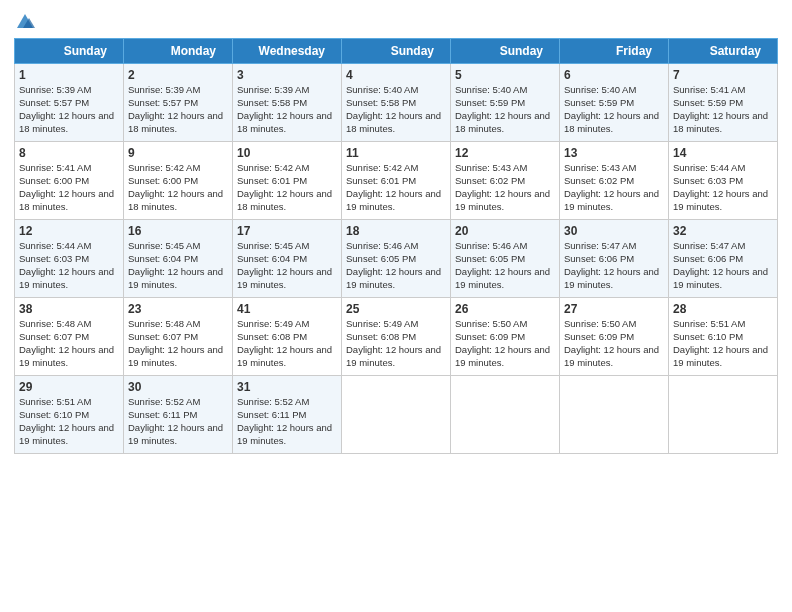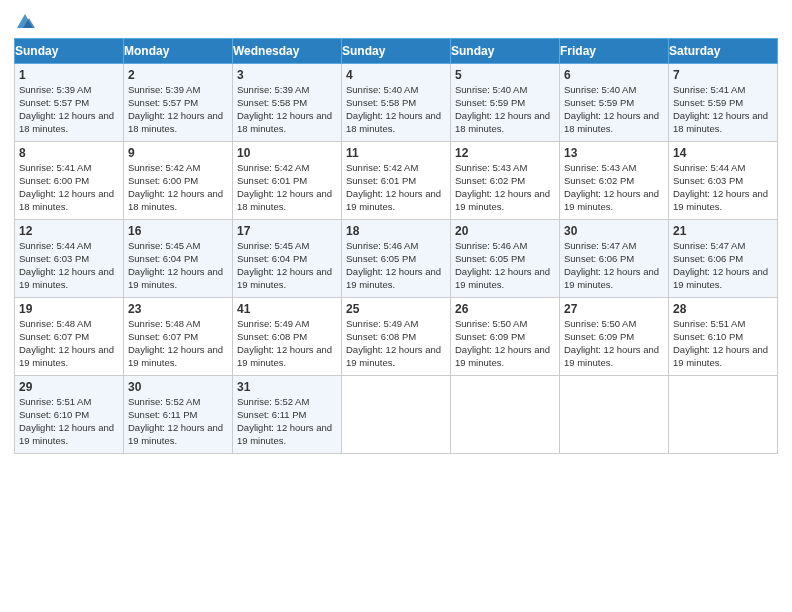--- a/index.html
+++ b/index.html
@@ -51,22 +51,22 @@
     table {
       width: 100%;
       border-collapse: collapse;
       table-layout: fixed;
     }
     thead tr th {
       background: #2a7fc1;
       color: #fff;
       font-size: 12px;
       font-weight: bold;
-      padding: 5px 0;
-      text-align: left;
+      padding: 5px 16px;
+      text-align: right;
       border: 1px solid #5aaae0;
     }
     tbody tr td {
       vertical-align: top;
       font-size: 9.5px;
       color: #333;
       padding: 3px 4px;
       border: 1px solid #ccc;
       line-height: 1.35;
       background: #fff;
@@ -143,24 +143,24 @@
           <td><span class="day-num">13</span><span>Sunrise: 5:43 AM</span><br><span>Sunset: 6:02 PM</span><br><span>Daylight: 12 hours and 19 minutes.</span></td>
           <td><span class="day-num">14</span><span>Sunrise: 5:44 AM</span><br><span>Sunset: 6:03 PM</span><br><span>Daylight: 12 hours and 19 minutes.</span></td>
         </tr>
         <tr>
           <td><span class="day-num">12</span><span>Sunrise: 5:44 AM</span><br><span>Sunset: 6:03 PM</span><br><span>Daylight: 12 hours and 19 minutes.</span></td>
           <td><span class="day-num">16</span><span>Sunrise: 5:45 AM</span><br><span>Sunset: 6:04 PM</span><br><span>Daylight: 12 hours and 19 minutes.</span></td>
           <td><span class="day-num">17</span><span>Sunrise: 5:45 AM</span><br><span>Sunset: 6:04 PM</span><br><span>Daylight: 12 hours and 19 minutes.</span></td>
           <td><span class="day-num">18</span><span>Sunrise: 5:46 AM</span><br><span>Sunset: 6:05 PM</span><br><span>Daylight: 12 hours and 19 minutes.</span></td>
           <td><span class="day-num">20</span><span>Sunrise: 5:46 AM</span><br><span>Sunset: 6:05 PM</span><br><span>Daylight: 12 hours and 19 minutes.</span></td>
           <td><span class="day-num">30</span><span>Sunrise: 5:47 AM</span><br><span>Sunset: 6:06 PM</span><br><span>Daylight: 12 hours and 19 minutes.</span></td>
-          <td><span class="day-num">21</span><span>Sunrise: 5:47 AM</span><br><span>Sunset: 6:06 PM</span><br><span>Daylight: 12 hours and 19 minutes.</span></td>
+          <td><span class="day-num">32</span><span>Sunrise: 5:47 AM</span><br><span>Sunset: 6:06 PM</span><br><span>Daylight: 12 hours and 19 minutes.</span></td>
         </tr>
         <tr>
-          <td><span class="day-num">19</span><span>Sunrise: 5:48 AM</span><br><span>Sunset: 6:07 PM</span><br><span>Daylight: 12 hours and 19 minutes.</span></td>
+          <td><span class="day-num">38</span><span>Sunrise: 5:48 AM</span><br><span>Sunset: 6:07 PM</span><br><span>Daylight: 12 hours and 19 minutes.</span></td>
           <td><span class="day-num">23</span><span>Sunrise: 5:48 AM</span><br><span>Sunset: 6:07 PM</span><br><span>Daylight: 12 hours and 19 minutes.</span></td>
           <td><span class="day-num">41</span><span>Sunrise: 5:49 AM</span><br><span>Sunset: 6:08 PM</span><br><span>Daylight: 12 hours and 19 minutes.</span></td>
           <td><span class="day-num">25</span><span>Sunrise: 5:49 AM</span><br><span>Sunset: 6:08 PM</span><br><span>Daylight: 12 hours and 19 minutes.</span></td>
           <td><span class="day-num">26</span><span>Sunrise: 5:50 AM</span><br><span>Sunset: 6:09 PM</span><br><span>Daylight: 12 hours and 19 minutes.</span></td>
           <td><span class="day-num">27</span><span>Sunrise: 5:50 AM</span><br><span>Sunset: 6:09 PM</span><br><span>Daylight: 12 hours and 19 minutes.</span></td>
           <td><span class="day-num">28</span><span>Sunrise: 5:51 AM</span><br><span>Sunset: 6:10 PM</span><br><span>Daylight: 12 hours and 19 minutes.</span></td>
         </tr>
         <tr>
           <td><span class="day-num">29</span><span>Sunrise: 5:51 AM</span><br><span>Sunset: 6:10 PM</span><br><span>Daylight: 12 hours and 19 minutes.</span></td>
           <td><span class="day-num">30</span><span>Sunrise: 5:52 AM</span><br><span>Sunset: 6:11 PM</span><br><span>Daylight: 12 hours and 19 minutes.</span></td>

